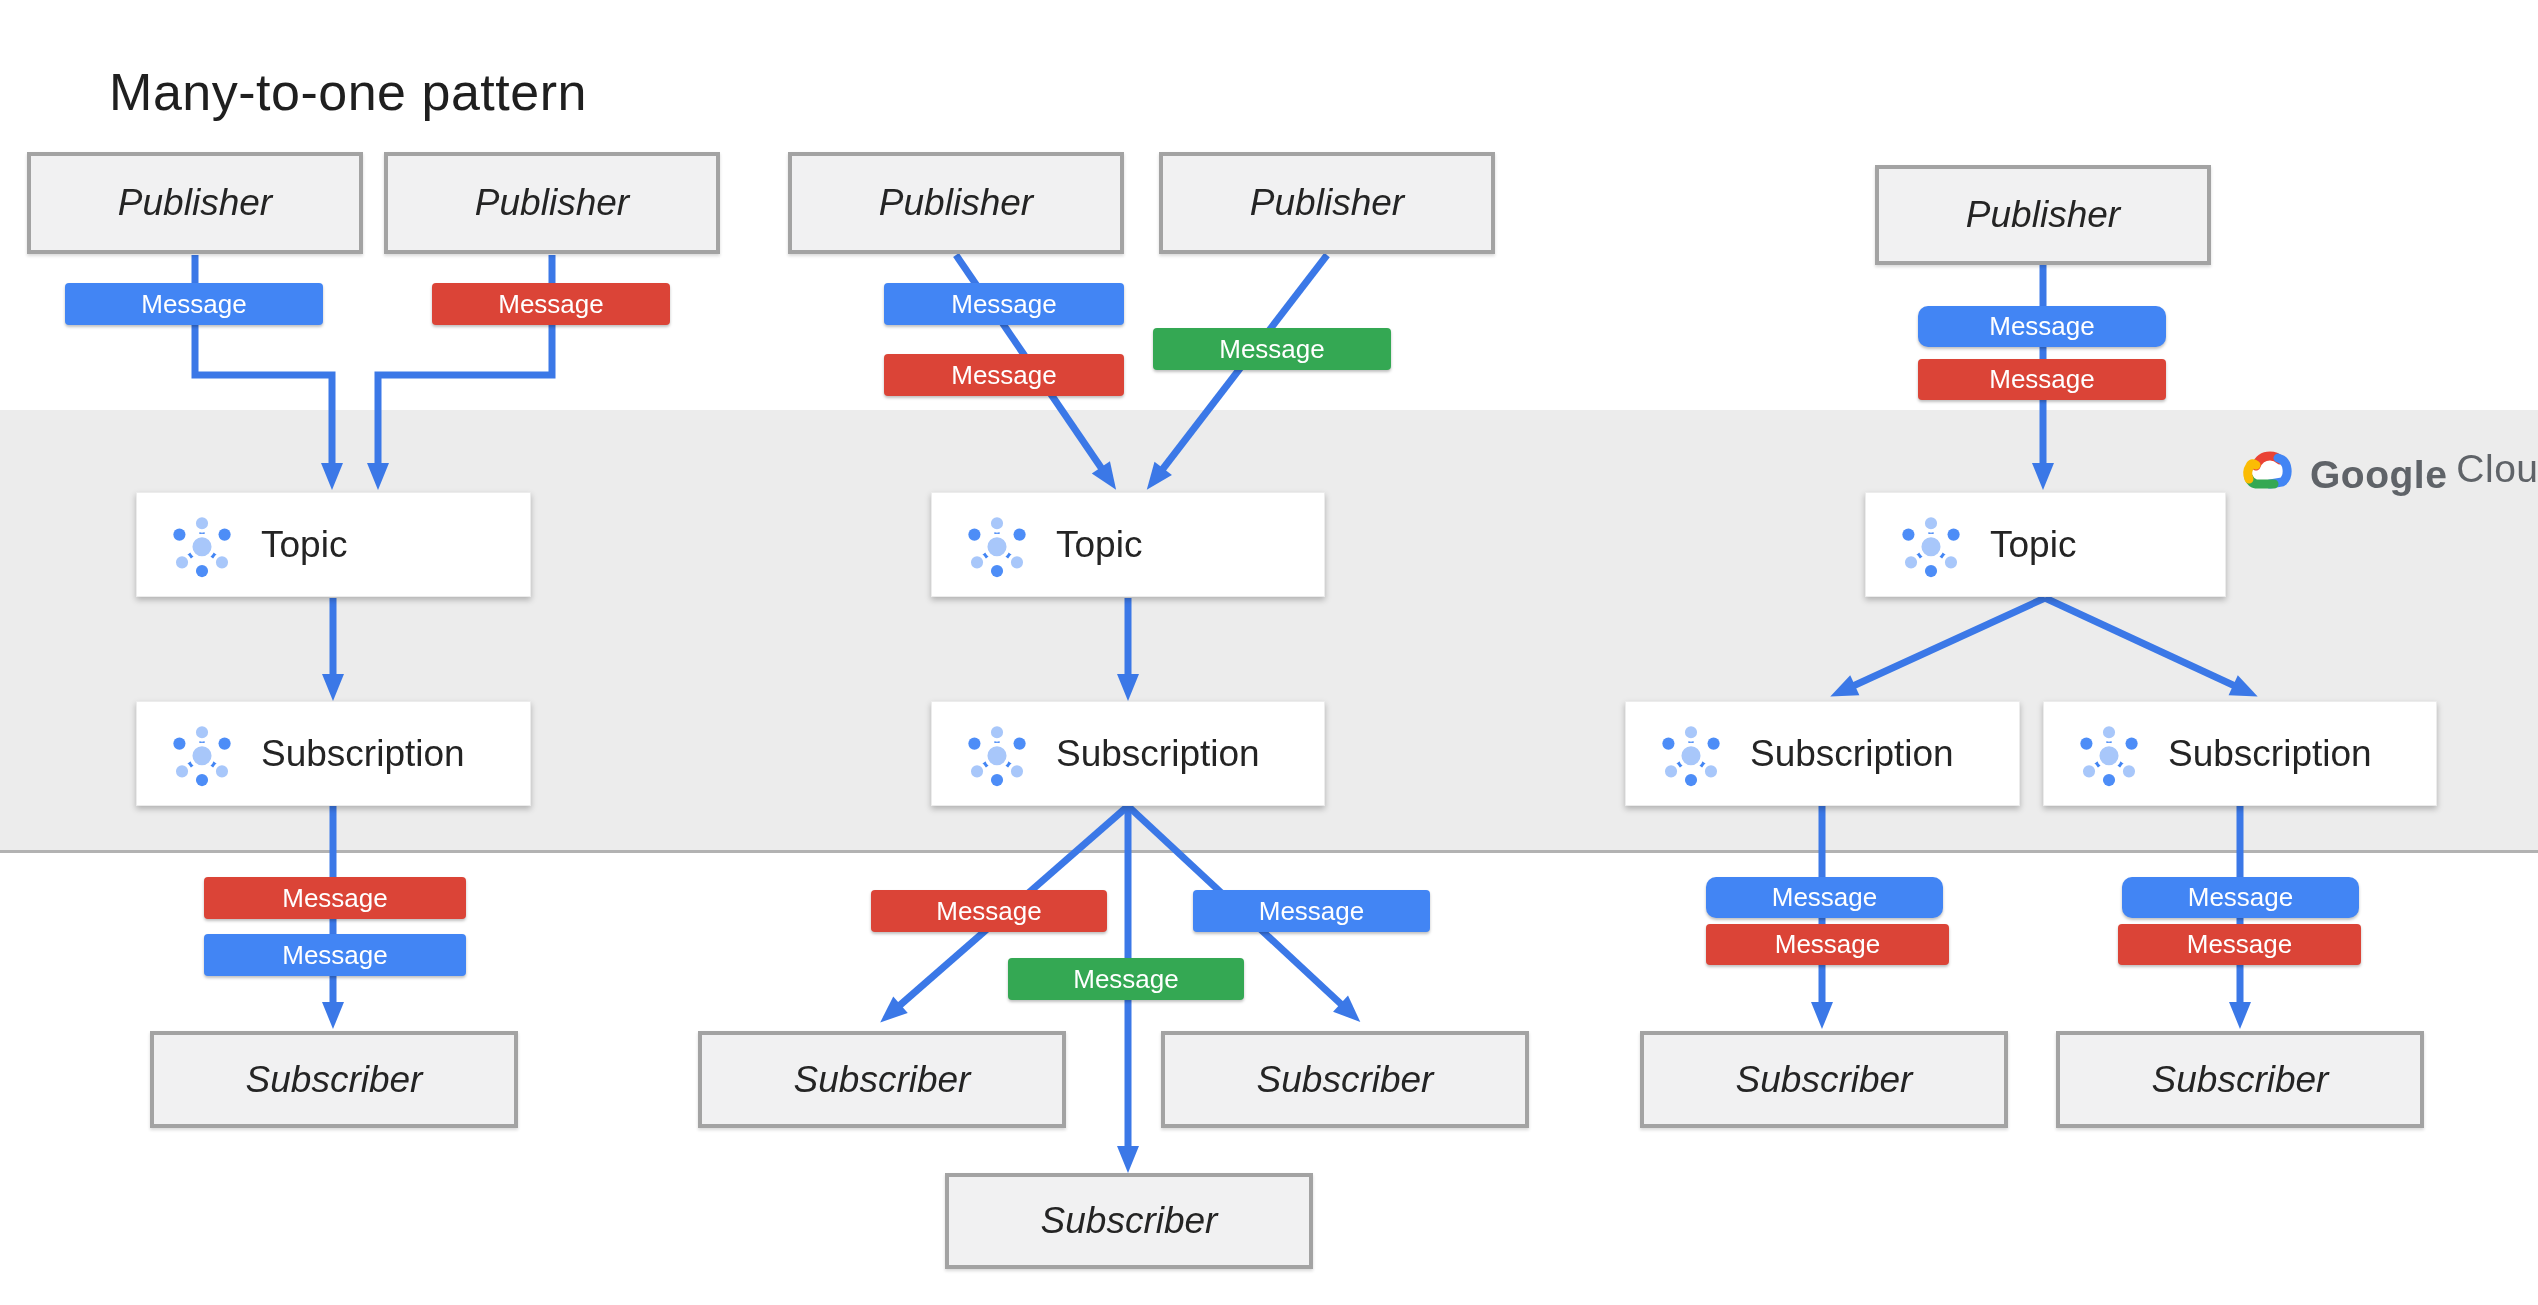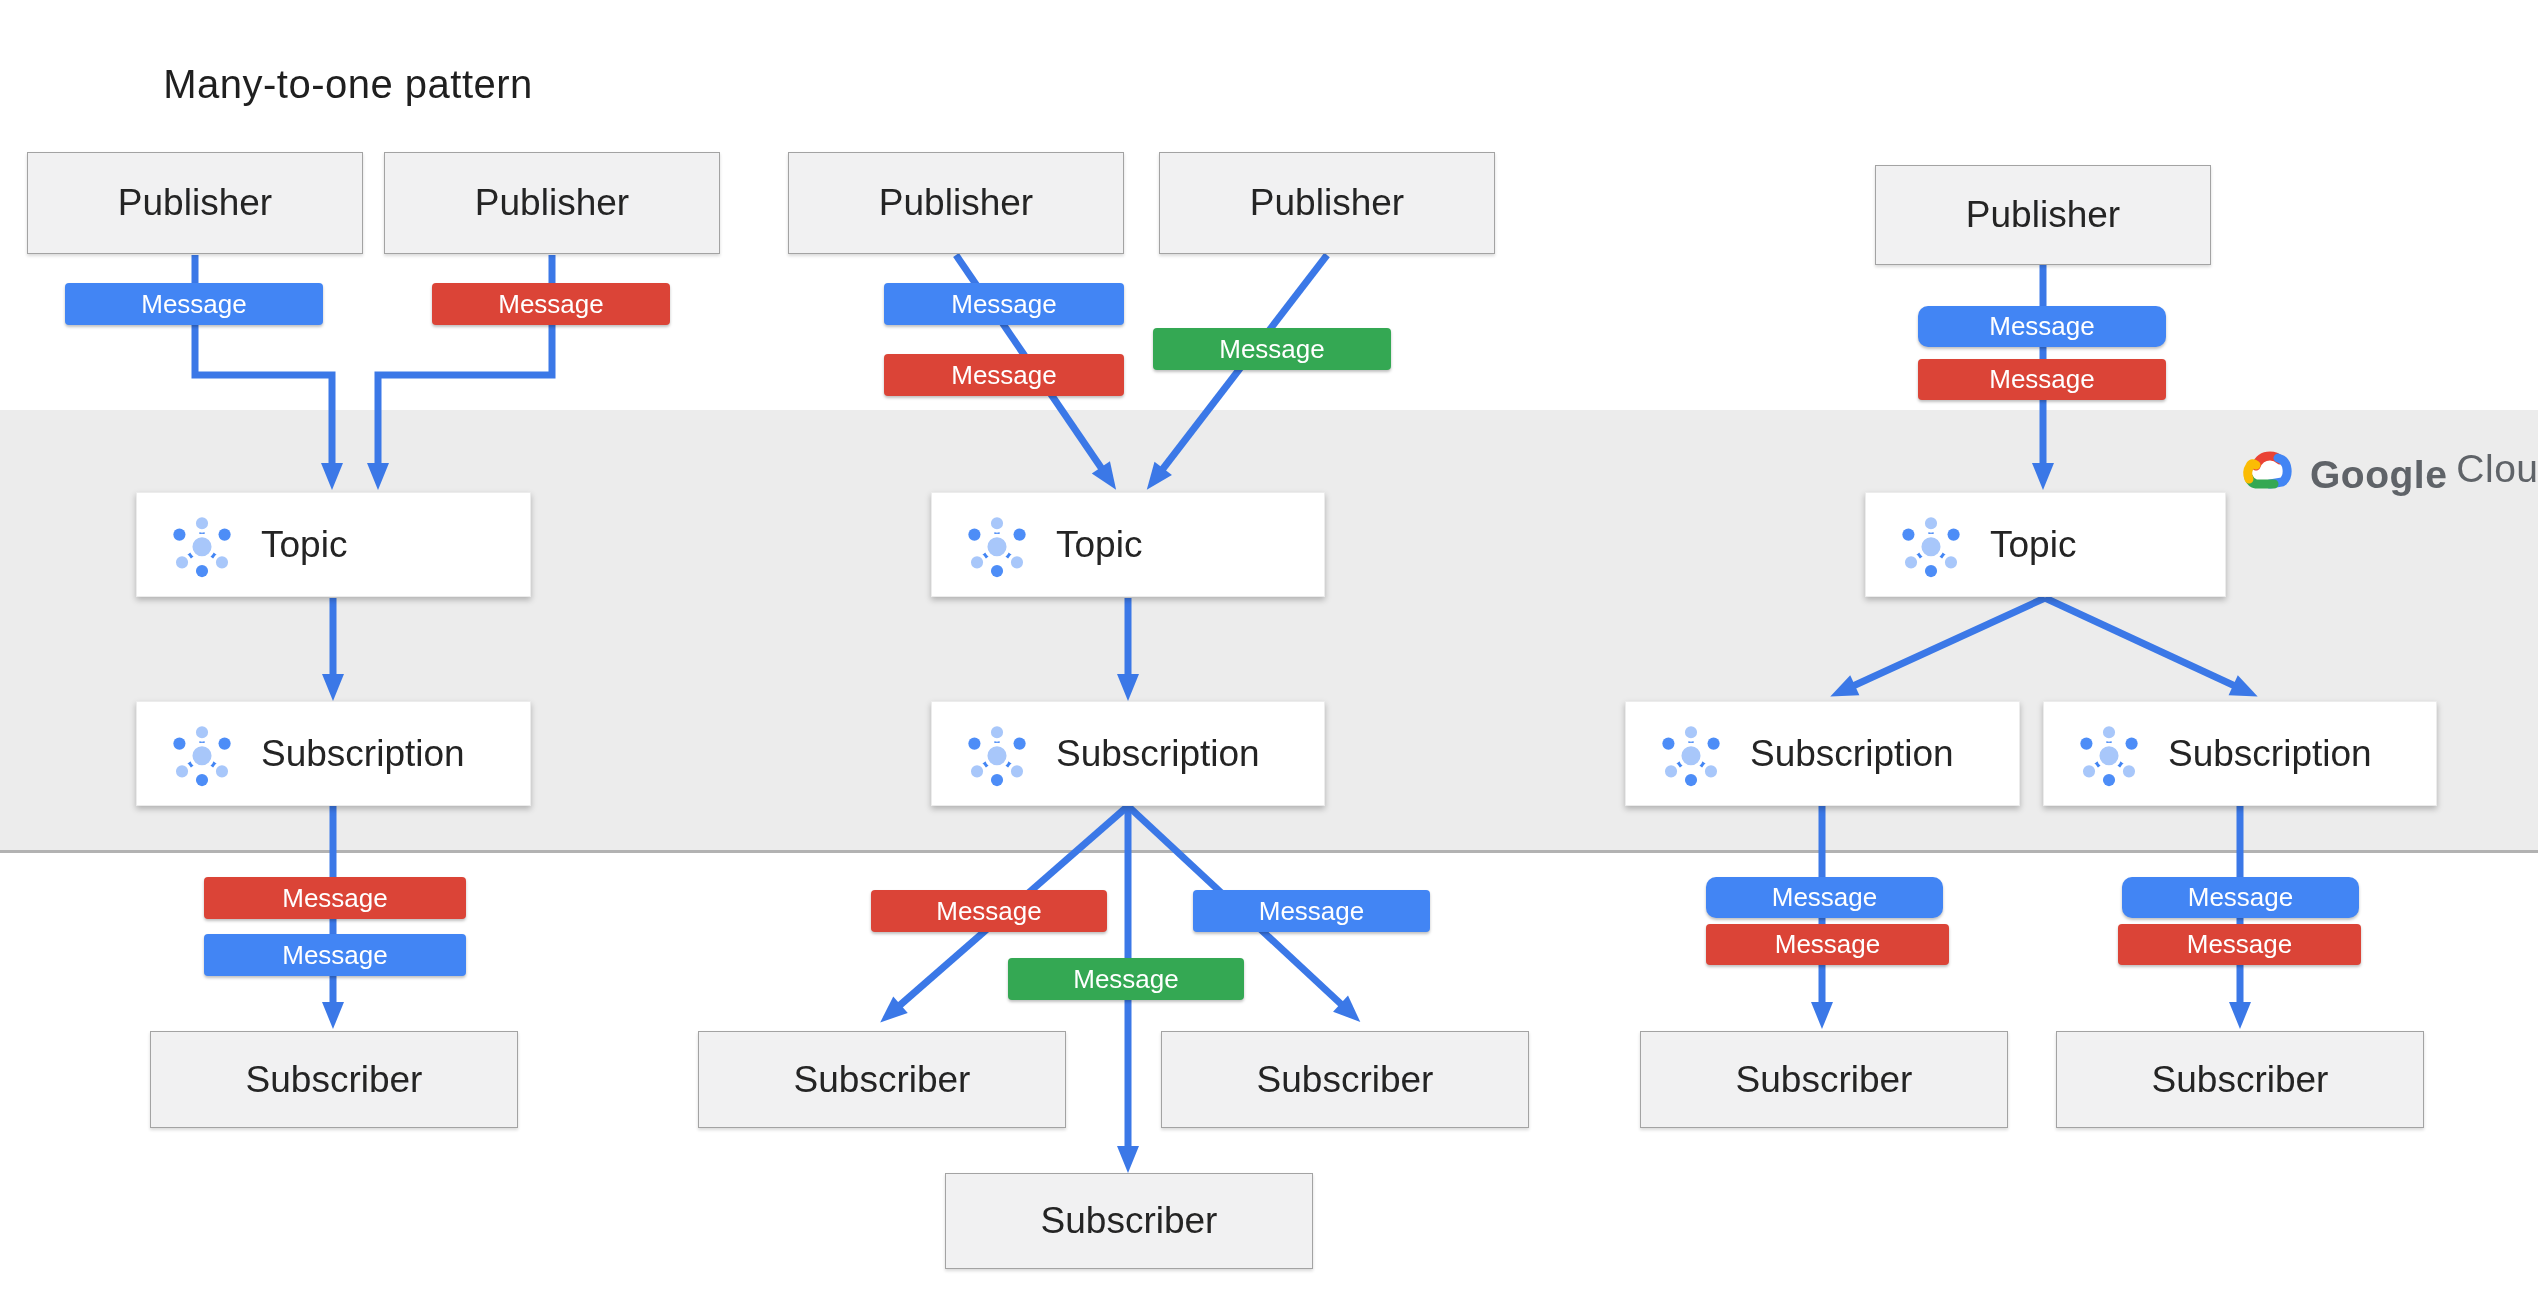--- a/index.html
+++ b/index.html
@@ -2,27 +2,27 @@
 <html><head>
 <meta charset="utf-8">
 <style>
   html,body{margin:0;padding:0;background:#ffffff;}
   body{font-family:"Liberation Sans","DejaVu Sans",sans-serif;}
   #canvas{position:relative;width:2538px;height:1305px;background:#ffffff;overflow:hidden;}
 
   .band{position:absolute;left:0;top:410px;width:2538px;height:443px;
         background:#ececec;border-bottom:3px solid #b2b2b2;box-sizing:border-box;}
 
-  .title{position:absolute;width:500px;text-align:center;font-size:40px;
+  .title{position:absolute;width:500px;text-align:center;font-size:52px;
          color:#1f1f1f;white-space:pre;letter-spacing:0.5px;}
 
-  .gray-box{position:absolute;background:#f1f1f2;border:1px solid #a3a3a3;
+  .gray-box{position:absolute;background:#f1f1f2;border:4px solid #a3a3a3;
             box-shadow:0 2px 3px rgba(0,0,0,0.15);box-sizing:border-box;
             display:flex;align-items:center;justify-content:center;
-            font-size:37px;color:#242424;}
+            font-size:37px;color:#242424;font-style:italic;}
 
   .white-box{position:absolute;background:#ffffff;border:1px solid #ececec;
              box-shadow:0 3px 6px rgba(0,0,0,0.25);box-sizing:border-box;
              display:flex;align-items:center;font-size:37px;color:#242424;}
   .white-box .icon{width:66px;height:66px;margin-left:32px;margin-right:26px;flex:0 0 auto;}
 
   .badge{position:absolute;display:flex;align-items:center;justify-content:center;
          color:#ffffff;font-size:26px;border-radius:4px;
          box-shadow:0 2px 3px rgba(0,0,0,0.25);}
   .b-blue{background:#4285f4;}

